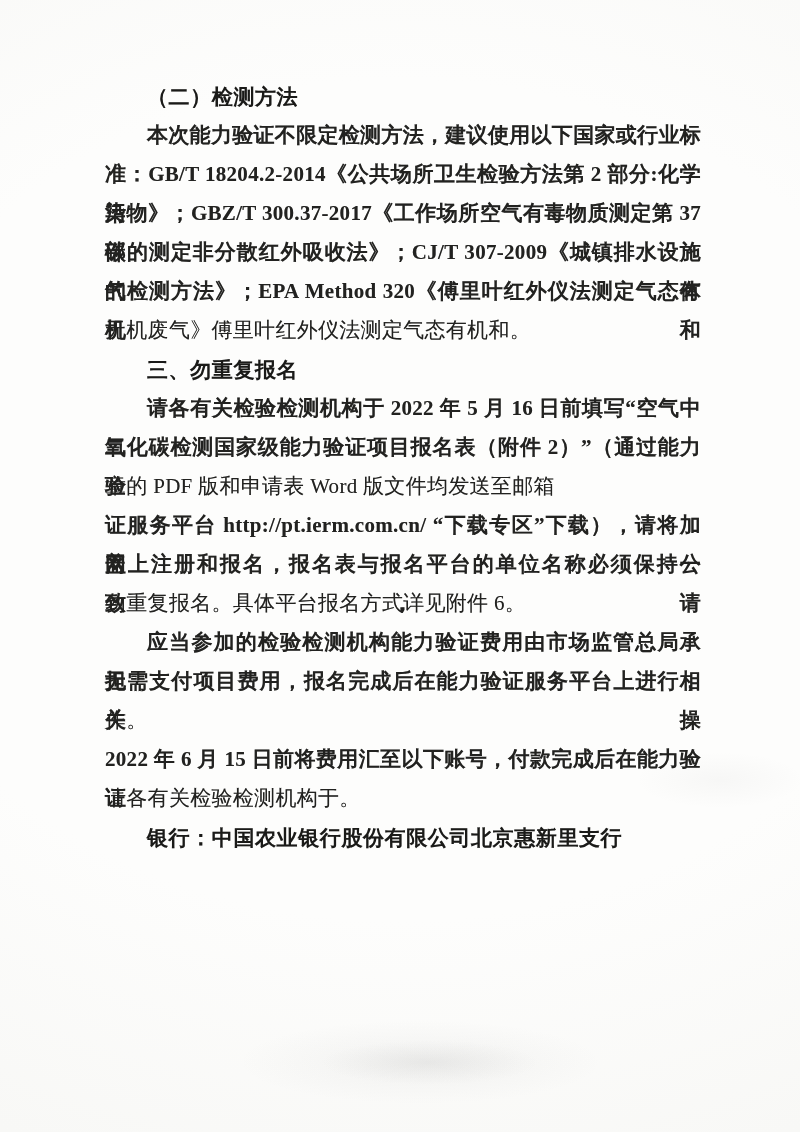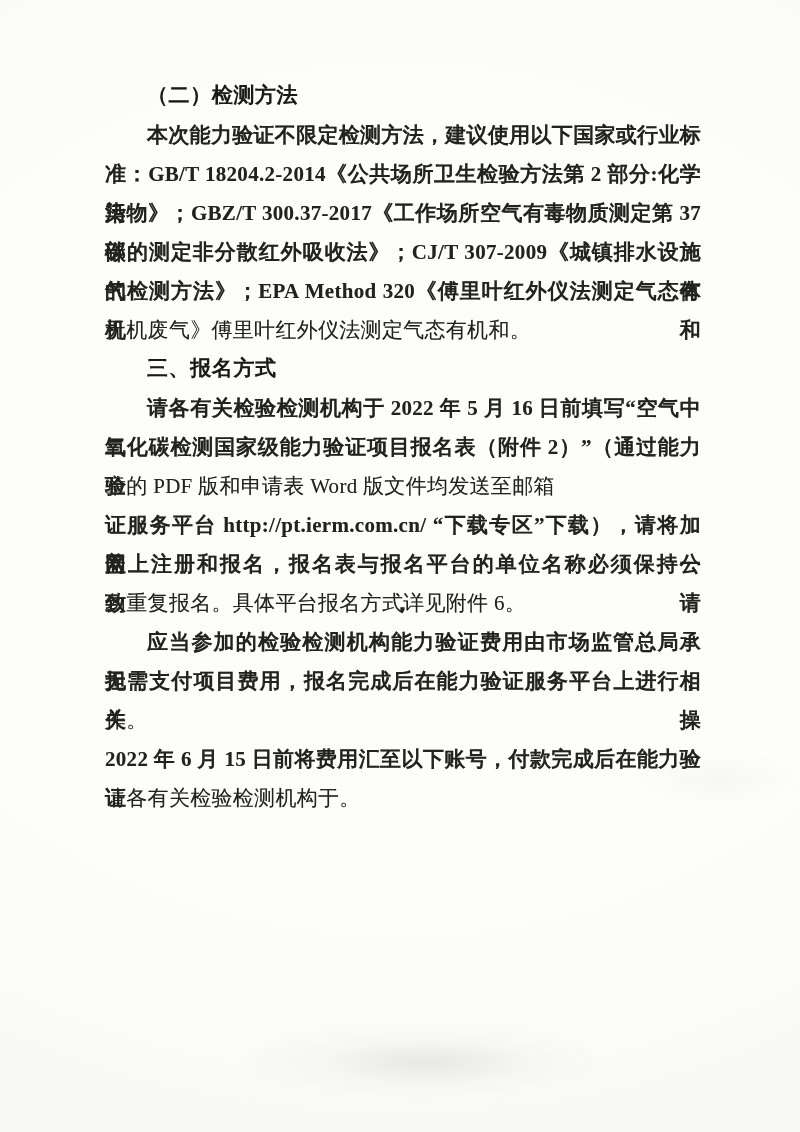--- a/index.html
+++ b/index.html
@@ -40,21 +40,21 @@
   }
   .line.fill {
     text-align-last: justify;
     font-weight: bold;
   }
   .line.indent {
     text-indent: 2em;
   }
   .line.heading,
   .line.bold {
-    font-family: Liberation Mono, monospace;
+    font-family: Liberation Sans, sans-serif;
     font-weight: 700;
     color: #1a1a18;
     letter-spacing: 0.6px;
   }
   .scan-smudge {
     position: absolute;
     left: 320px;
     top: 1040px;
     width: 220px;
     height: 45px;
@@ -67,27 +67,28 @@
 
 <div class="page">
   <div class="doc-text">
       <div class="line heading indent">（二）检测方法</div>
       <div class="line body indent fill">本次能力验证不限定检测方法，建议使用以下国家或行业标</div>
       <div class="line body fill">准：GB/T 18204.2-2014《公共场所卫生检验方法第 2 部分:化学污</div>
       <div class="line body fill">染物》；GBZ/T 300.37-2017《工作场所空气有毒物质测定第 37 部</div>
       <div class="line body fill">碳的测定非分散红外吸收法》；CJ/T 307-2009《城镇排水设施气体</div>
       <div class="line body fill">的检测方法》；EPA Method 320《傅里叶红外仪法测定气态有机和</div>
       <div class="line body">无机废气》傅里叶红外仪法测定气态有机和。</div>
-      <div class="line heading indent">三、报名方式</div>
+      <div class="line heading indent">三、勿重复报名</div>
       <div class="line body indent fill">请各有关检验检测机构于 2022 年 5 月 16 日前填写“空气中二</div>
       <div class="line body fill">氧化碳检测国家级能力验证项目报名表（附件 2）”（通过能力验</div>
       <div class="line body">章的 PDF 版和申请表 Word 版文件均发送至邮箱</div>
       <div class="line body fill">证服务平台 http://pt.ierm.com.cn/ “下载专区”下载），请将加盖公</div>
       <div class="line body fill">网上注册和报名，报名表与报名平台的单位名称必须保持一致，请</div>
       <div class="line body">勿重复报名。具体平台报名方式详见附件 6。</div>
       <div class="line body indent fill">应当参加的检验检测机构能力验证费用由市场监管总局承担，</div>
       <div class="line body fill">无需支付项目费用，报名完成后在能力验证服务平台上进行相关操</div>
       <div class="line body">作。</div>
       <div class="line body fill">2022 年 6 月 15 日前将费用汇至以下账号，付款完成后在能力验证</div>
       <div class="line body">请各有关检验检测机构于。</div>
+      <div class="line bold indent">银行：中国农业银行股份有限公司北京惠新里支行</div>
     </div>
   <div class="scan-smudge"></div>
 </div>
 
 </body></html>

